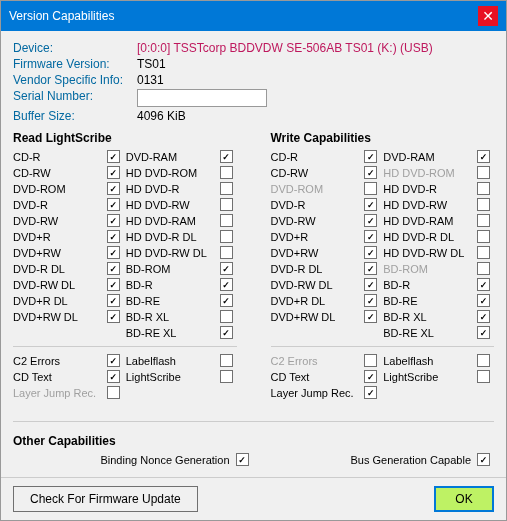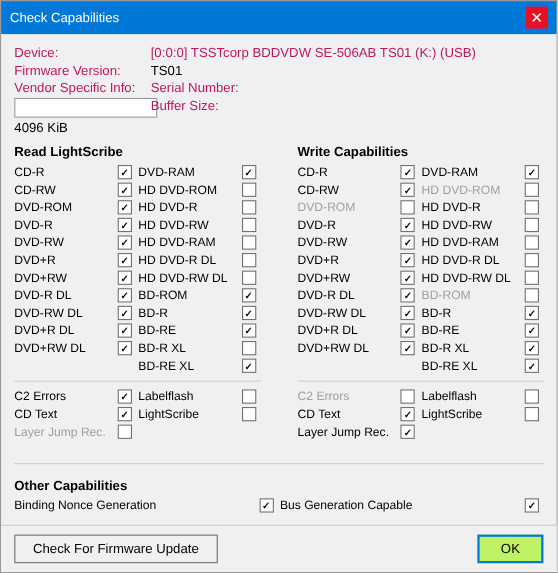--- a/index.html
+++ b/index.html
@@ -51,21 +51,21 @@
     }
     
     .info-grid {
       display: grid;
       grid-template-columns: 120px 1fr;
       gap: 2px 4px;
       margin-bottom: 8px;
     }
     
     .info-label {
-      color: #be185d;
+      color: #0369a1;
       white-space: nowrap;
     }
     
     .info-value {
       color: #be185d;
     }
     
     .info-value.black {
       color: #000;
     }
@@ -154,20 +154,21 @@
       font-weight: 600;
       margin-bottom: 4px;
       font-size: 12px;
     }
     
     .other-grid {
       display: grid;
       grid-template-columns: 1fr auto 1fr auto;
       gap: 1px 2px;
       align-items: center;
+      text-align: right;
     }
     
     .footer {
       display: flex;
       justify-content: space-between;
       align-items: center;
       padding: 8px 12px;
       border-top: 1px solid #ccc;
       background: #f0f0f0;
       gap: 36px;
@@ -188,34 +189,35 @@
       background: #bef264;
       border: 2px solid #0078d7;
     }
   </style>
 </head>
 <body>
 
 <div class="window">
 
   <div class="title-bar">
-    <span class="title-bar-title">Check Capabilities</span>
+    <span class="title-bar-title">Version Capabilities</span>
     <button class="title-bar-close">✕</button>
   </div>
 
   <div class="content">
 
     <div class="info-grid">
       <span class="info-label">Device:</span>
       <span class="info-value">[0:0:0] TSSTcorp BDDVDW SE-506AB TS01 (K:) (USB)</span>
 
       <span class="info-label">Firmware Version:</span>
       <span class="info-value black">TS01</span>
 
       <span class="info-label">Vendor Specific Info:</span>
+      <span class="info-value black">0131</span>
 
       <span class="info-label">Serial Number:</span>
       <input type="text" class="serial-input" style="">
 
       <span class="info-label">Buffer Size:</span>
       <span class="info-value black">4096 KiB</span>
     </div>
 
     <div class="section-row">
 

